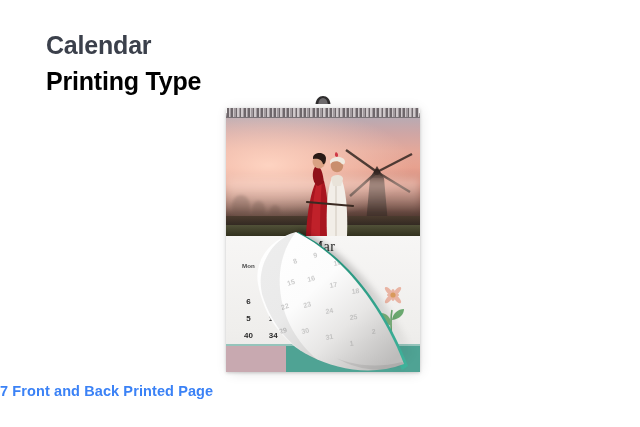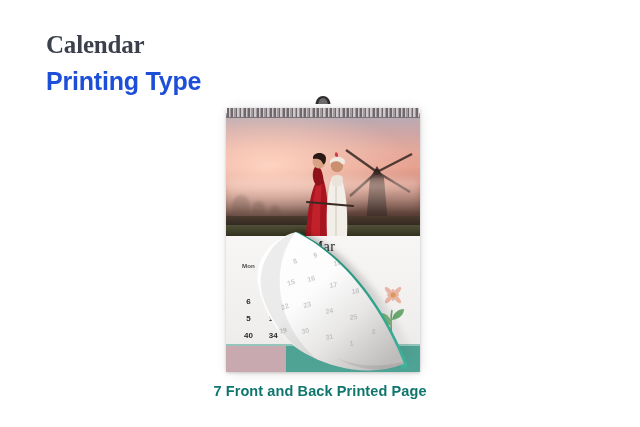--- a/index.html
+++ b/index.html
@@ -8,25 +8,25 @@
     background:#ffffff;
     font-family:"Liberation Sans", sans-serif;
     overflow:hidden;position:relative;
   }
   .stage{position:absolute;inset:0;}
 
   
   .heading{position:absolute;left:46px;top:30px;}
   .heading .line1{
     font-size:25px;font-weight:bold;letter-spacing:-0.2px;
-    color:#3b404b;line-height:30px;font-family:Liberation Serif, serif;
+    color:#3b404b;line-height:30px;
   }
   .heading .line2{
     font-size:25px;font-weight:bold;letter-spacing:-0.2px;
-    color:#1d4ed8;line-height:30px;margin-top:6px;
+    color:#000000;line-height:30px;margin-top:6px;
   }
 
   
   .calendar-wrap{
     position:absolute;left:226px;top:100px;width:194px;height:272px;
   }
   .cal-shadow{
     position:absolute;left:3px;top:10px;width:190px;height:262px;
     background:#000;opacity:.13;filter:blur(7px);border-radius:2px;
   }
@@ -135,22 +135,22 @@
     position:absolute;left:26px;top:122px;width:172px;height:146px;
     z-index:5;pointer-events:none;
   }
   .curl-under{
     position:absolute;left:22px;top:116px;width:180px;height:152px;
     z-index:4;pointer-events:none;
   }
 
   
   .caption{
-    position:absolute;left:0;top:383px;width:640px;text-align:center;
-    font-size:14.5px;font-weight:bold;color:#0f766e;letter-spacing:.1px;
+    position:absolute;left:0;top:383px;width:640px;text-align:left;
+    font-size:14.5px;font-weight:bold;color:#3b82f6;letter-spacing:.1px;
   }
 </style>
 </head>
 <body>
 
 <div class="stage">
 
   <div class="heading">
     <div class="line1">Calendar</div>
     <div class="line2">Printing Type</div>

